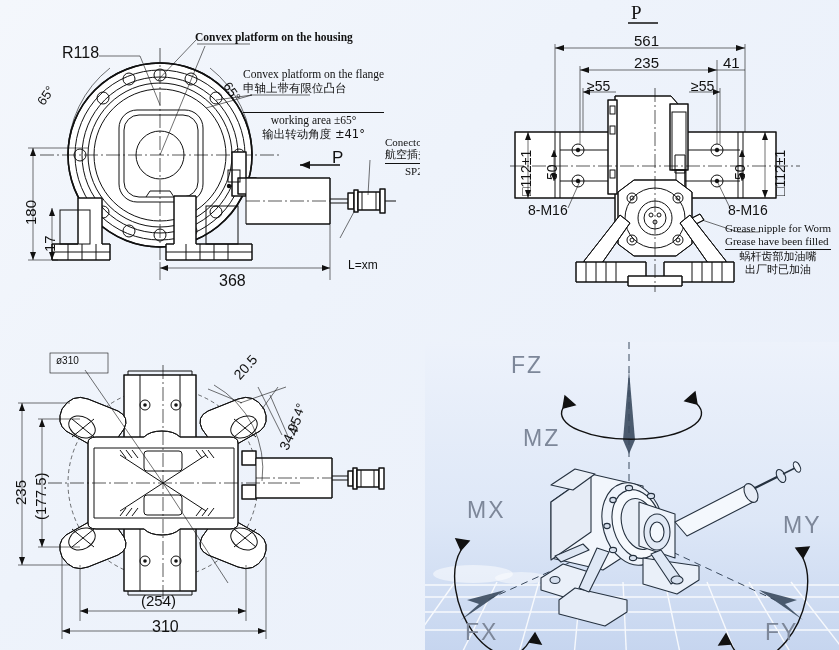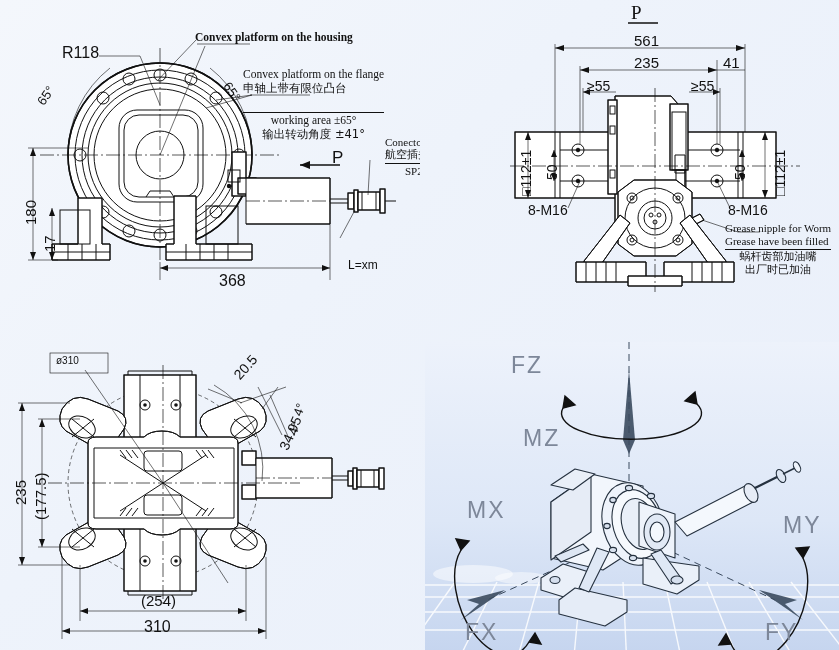--- a/index.html
+++ b/index.html
@@ -481,21 +481,21 @@
         <path d="M 266 306 l -8 -3 l 0 6 z" fill="#111"></path>
         <line x1="62" y1="232" x2="62" y2="314" class="dim"></line>
         <line x1="266" y1="232" x2="266" y2="314" class="dim"></line>
       </g>
     </svg>
 
     <div class="txt en dimtxt" style="left:56px;top:30px;font-size:10px;">ø310</div>
     <div class="txt en dimtxt rot90" style="left:12px;top:180px;font-size:15px;">235</div>
     <div class="txt en dimtxt rot90" style="left:32px;top:195px;font-size:15px;">(177.5)</div>
     <div class="txt en dimtxt" style="left:141px;top:267px;font-size:15px;">(254)</div>
-    <div class="txt en dimtxt" style="left:144px;top:293px;font-size:16px;">310</div>
+    <div class="txt en dimtxt" style="left:152px;top:293px;font-size:16px;">310</div>
 
     <div class="txt en dimtxt" style="left:232px;top:34px;font-size:14px;transform:rotate(-48deg);">20.5</div>
     <div class="txt en dimtxt" style="left:293px;top:77px;font-size:13px;transform:rotate(-70deg);">4°</div>
     <div class="txt en dimtxt" style="left:288px;top:96px;font-size:13px;transform:rotate(-70deg);">4°</div>
     <div class="txt en dimtxt" style="left:273px;top:100px;font-size:14px;transform:rotate(-66deg);">34.95</div>
   </div>
 
   <div class="panel" id="p-br">
     <svg width="414" height="325" viewBox="0 0 414 325">
       <defs>

